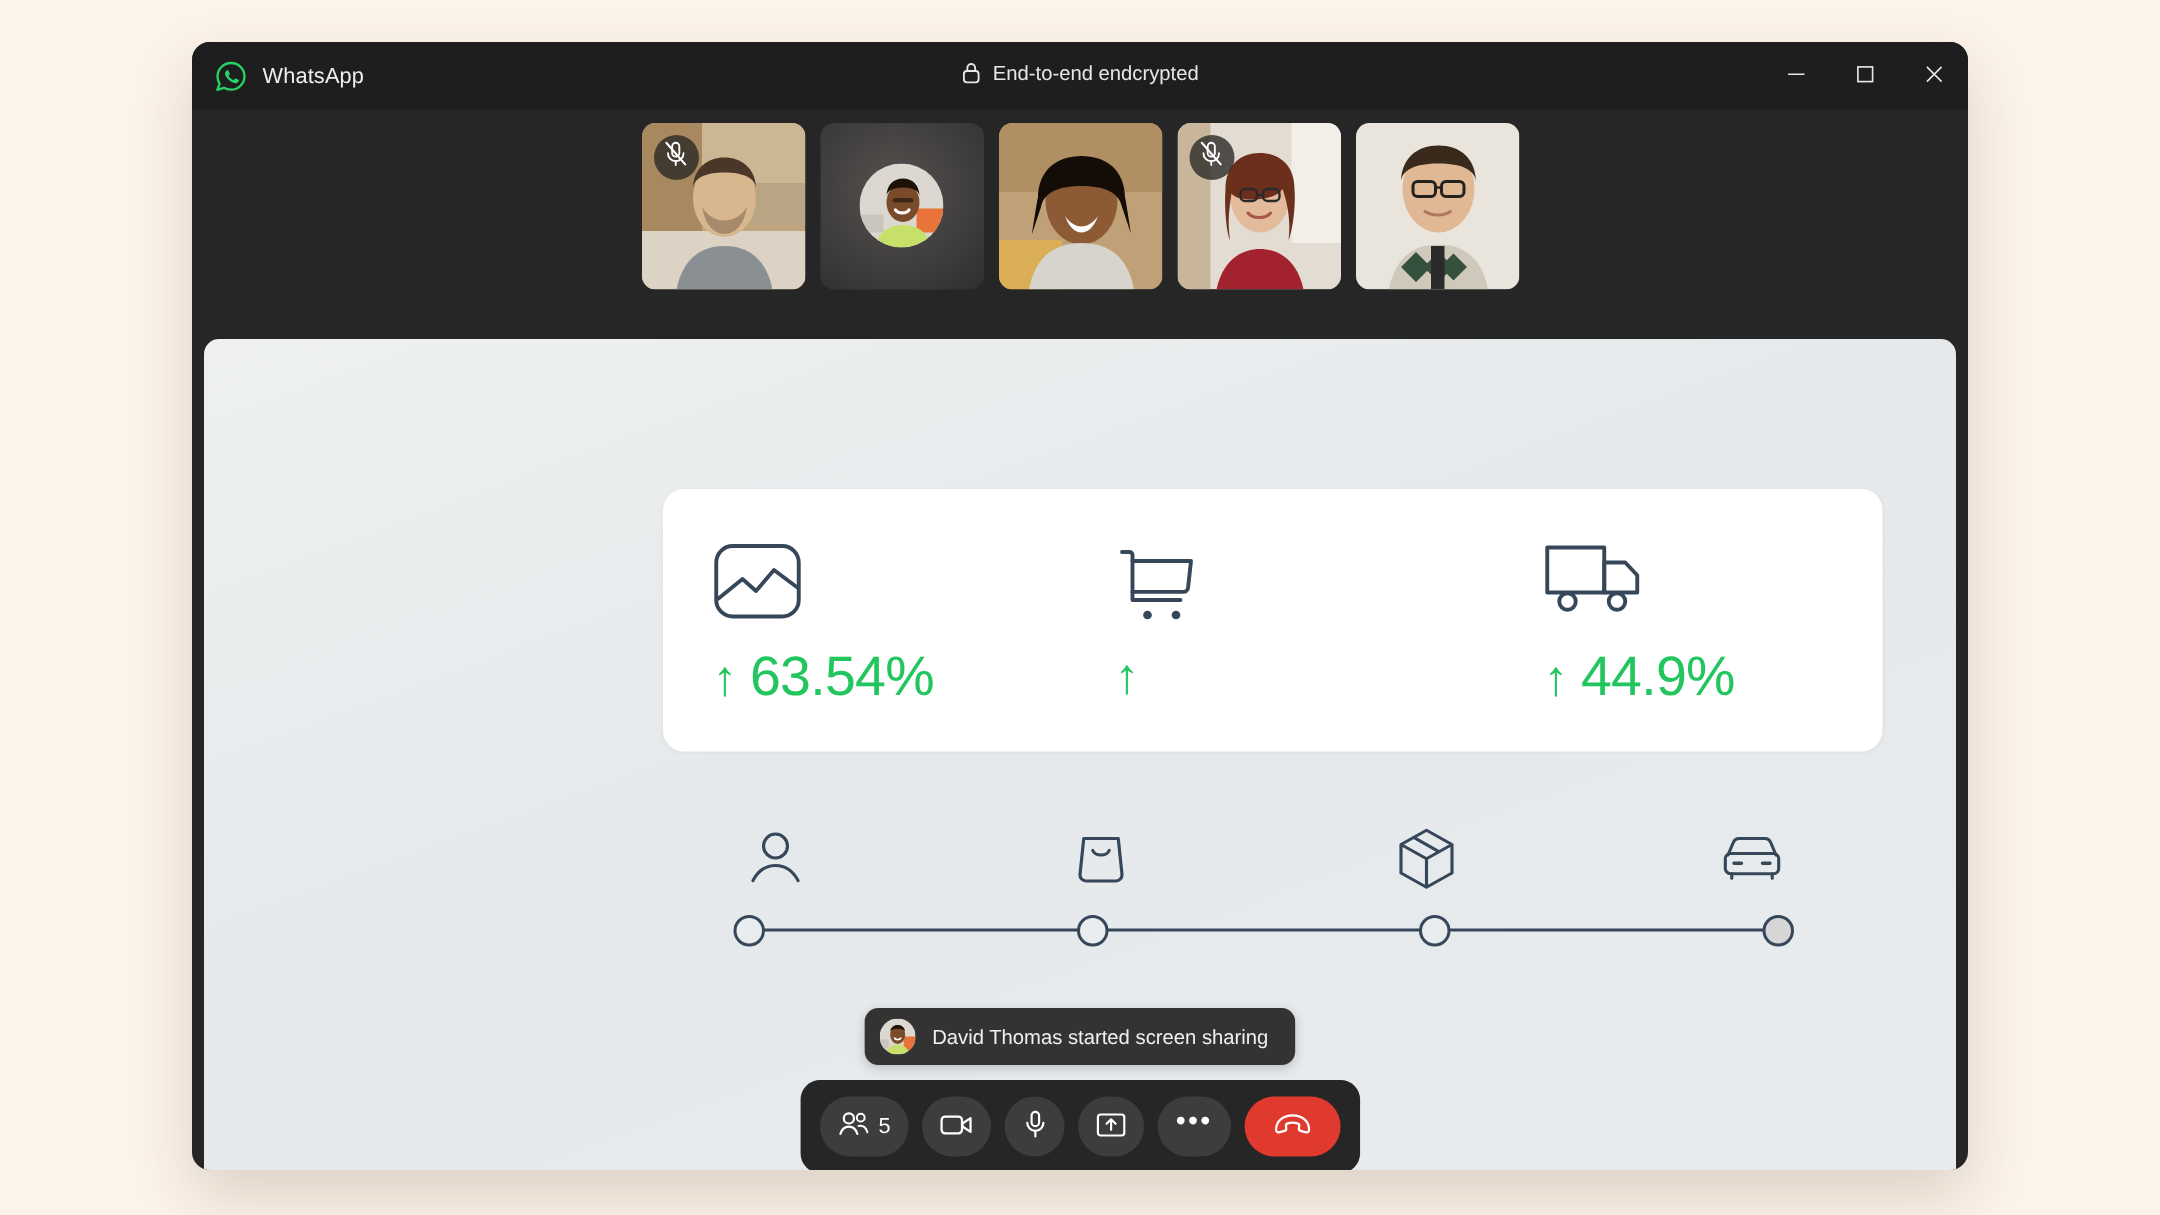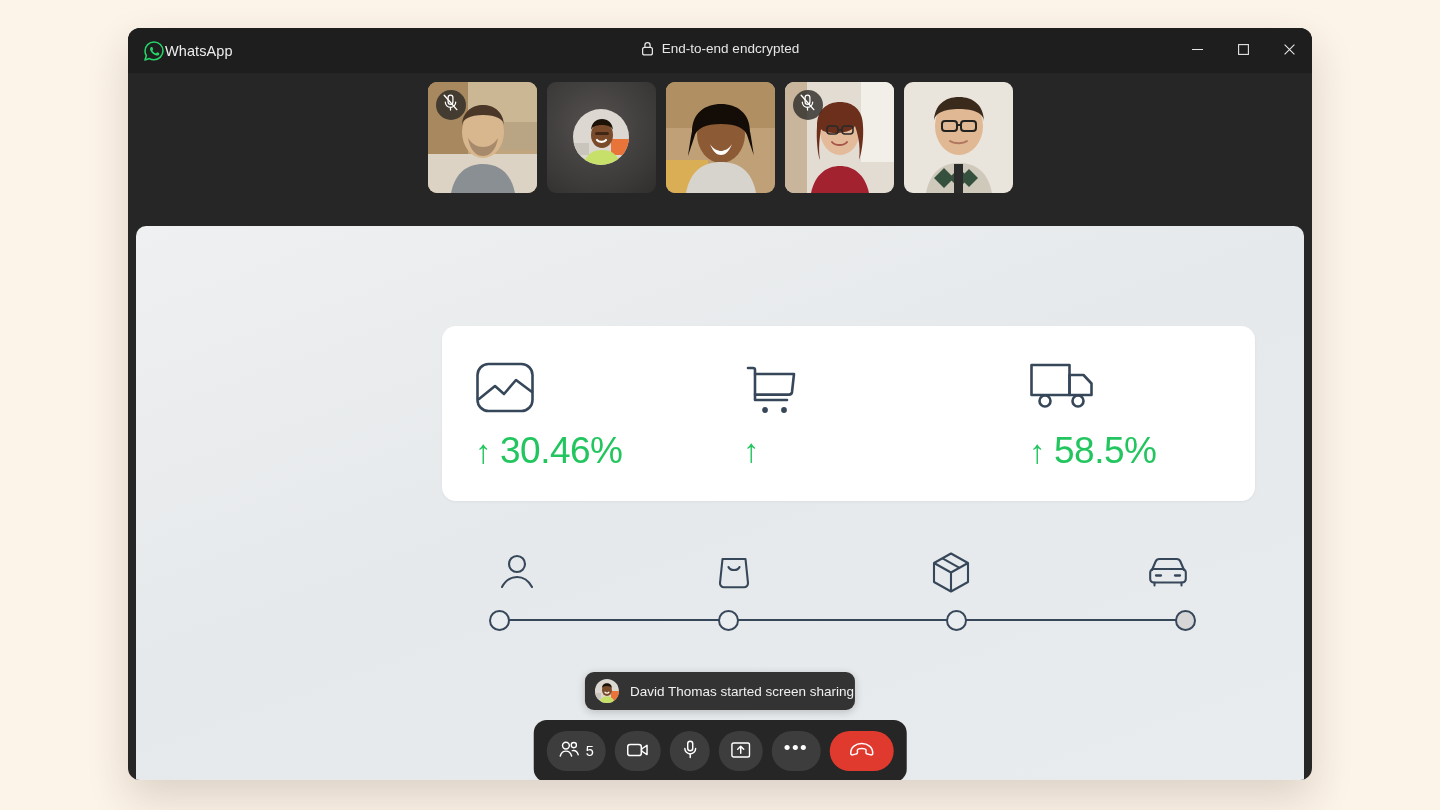--- a/index.html
+++ b/index.html
@@ -34,20 +34,21 @@
     position: relative;
     height: 45px;
     background: #1E1E1E;
     display: flex;
     align-items: center;
   }
 
   .brand {
     display: flex;
     align-items: center;
+    gap: 10px;
     padding-left: 15px;
   }
 
   .brand-logo { width: 22px; height: 22px; display: block; }
 
   .brand-name {
     color: #EDEDED;
     font-size: 14.5px;
     letter-spacing: 0.1px;
   }
@@ -237,21 +238,21 @@
   
   .toast {
     position: absolute;
     left: 50%;
     transform: translateX(-50%);
     top: 446px;
     height: 38px;
     display: flex;
     align-items: center;
     gap: 11px;
-    padding: 0 1px 0 10px;
+    padding: 0 18px 0 10px;
     background: #333333;
     border-radius: 9px;
     box-shadow: 0 2px 8px rgba(0,0,0,0.2);
   }
   .toast-avatar {
     width: 24px; height: 24px;
     border-radius: 50%;
     overflow: hidden;
     flex: none;
   }
@@ -472,21 +473,21 @@
 
       <div class="kpi">
         <div class="kpi-icon">
           <svg width="60" height="60" viewBox="0 0 60 60" fill="none">
             <rect x="2.5" y="8" width="55" height="47" rx="11" stroke="#37475A" stroke-width="2.6"></rect>
             <path d="M4 43l16-13 9 8 12-14 16 12" stroke="#37475A" stroke-width="2.6" stroke-linecap="round" stroke-linejoin="round"></path>
           </svg>
         </div>
         <div class="kpi-value">
           <span class="kpi-arrow">↑</span>
-          <span>30.46%</span>
+          <span>63.54%</span>
         </div>
       </div>
 
       <div class="kpi">
         <div class="kpi-icon">
           <svg width="60" height="60" viewBox="0 0 60 60" fill="none">
             <path d="M5 8h5a2 2 0 0 1 2 2v30h32" stroke="#37475A" stroke-width="2.6" stroke-linecap="round" stroke-linejoin="round"></path>
             <path d="M12 14h39l-2 18a3 3 0 0 1-3 2.6H12" stroke="#37475A" stroke-width="2.6" stroke-linecap="round" stroke-linejoin="round"></path>
             <circle cx="22" cy="50" r="2.9" fill="#37475A"></circle>
             <circle cx="41" cy="50" r="2.9" fill="#37475A"></circle>
@@ -501,21 +502,21 @@
         <div class="kpi-icon">
           <svg width="72" height="60" viewBox="0 0 72 60" fill="none">
             <rect x="2.5" y="9" width="38" height="30" stroke="#37475A" stroke-width="2.6" stroke-linejoin="round"></rect>
             <path d="M40.5 19h14l8 8.5V39h-22z" stroke="#37475A" stroke-width="2.6" stroke-linejoin="round"></path>
             <circle cx="16" cy="45" r="5.5" stroke="#37475A" stroke-width="2.6"></circle>
             <circle cx="49" cy="45" r="5.5" stroke="#37475A" stroke-width="2.6"></circle>
           </svg>
         </div>
         <div class="kpi-value">
           <span class="kpi-arrow">↑</span>
-          <span>58.5%</span>
+          <span>44.9%</span>
         </div>
       </div>
     </div>
 
     <div class="stepper">
 
       <div class="stepper-icons">
         <div class="step-icon">
           <svg width="34" height="38" viewBox="0 0 34 38" fill="none">
             <circle cx="17" cy="11" r="8" stroke="#37475A" stroke-width="2.1"></circle>

